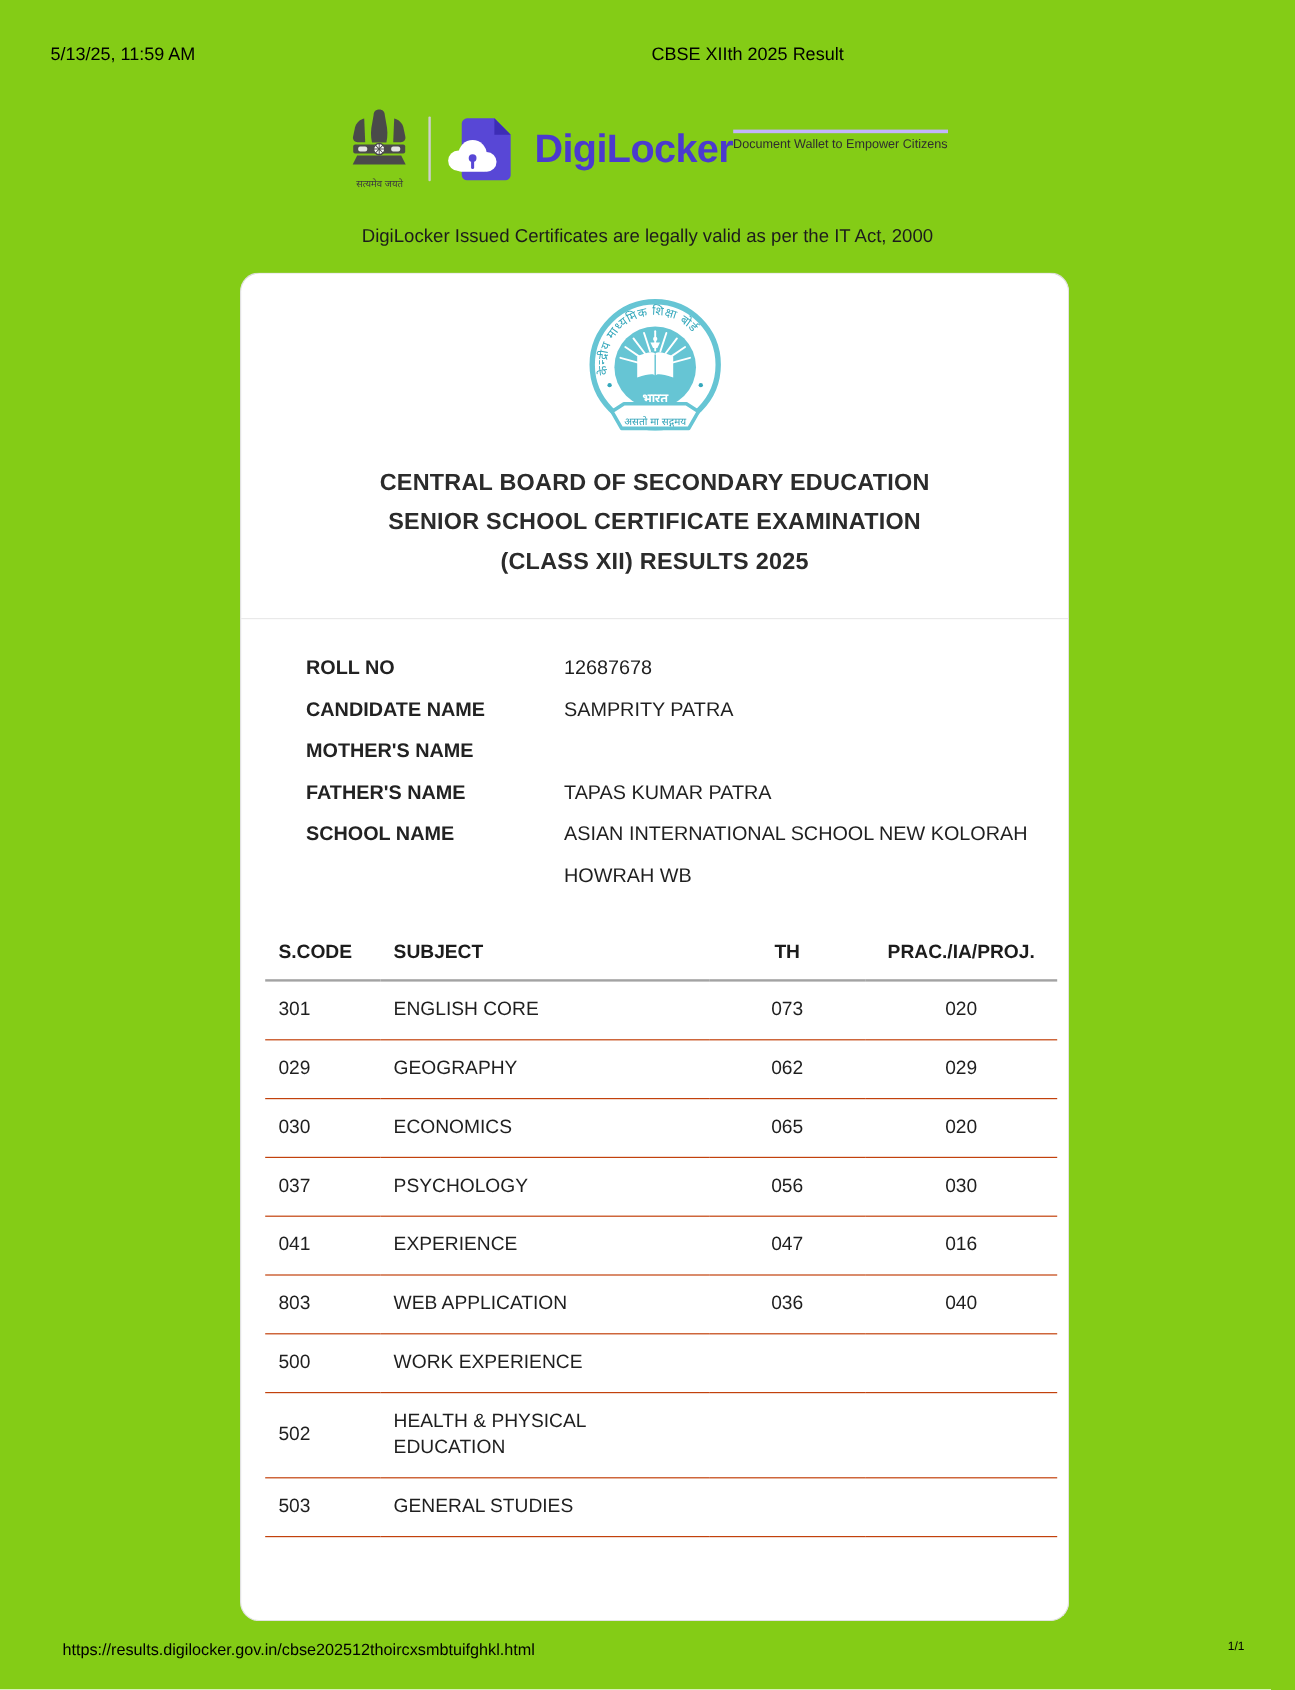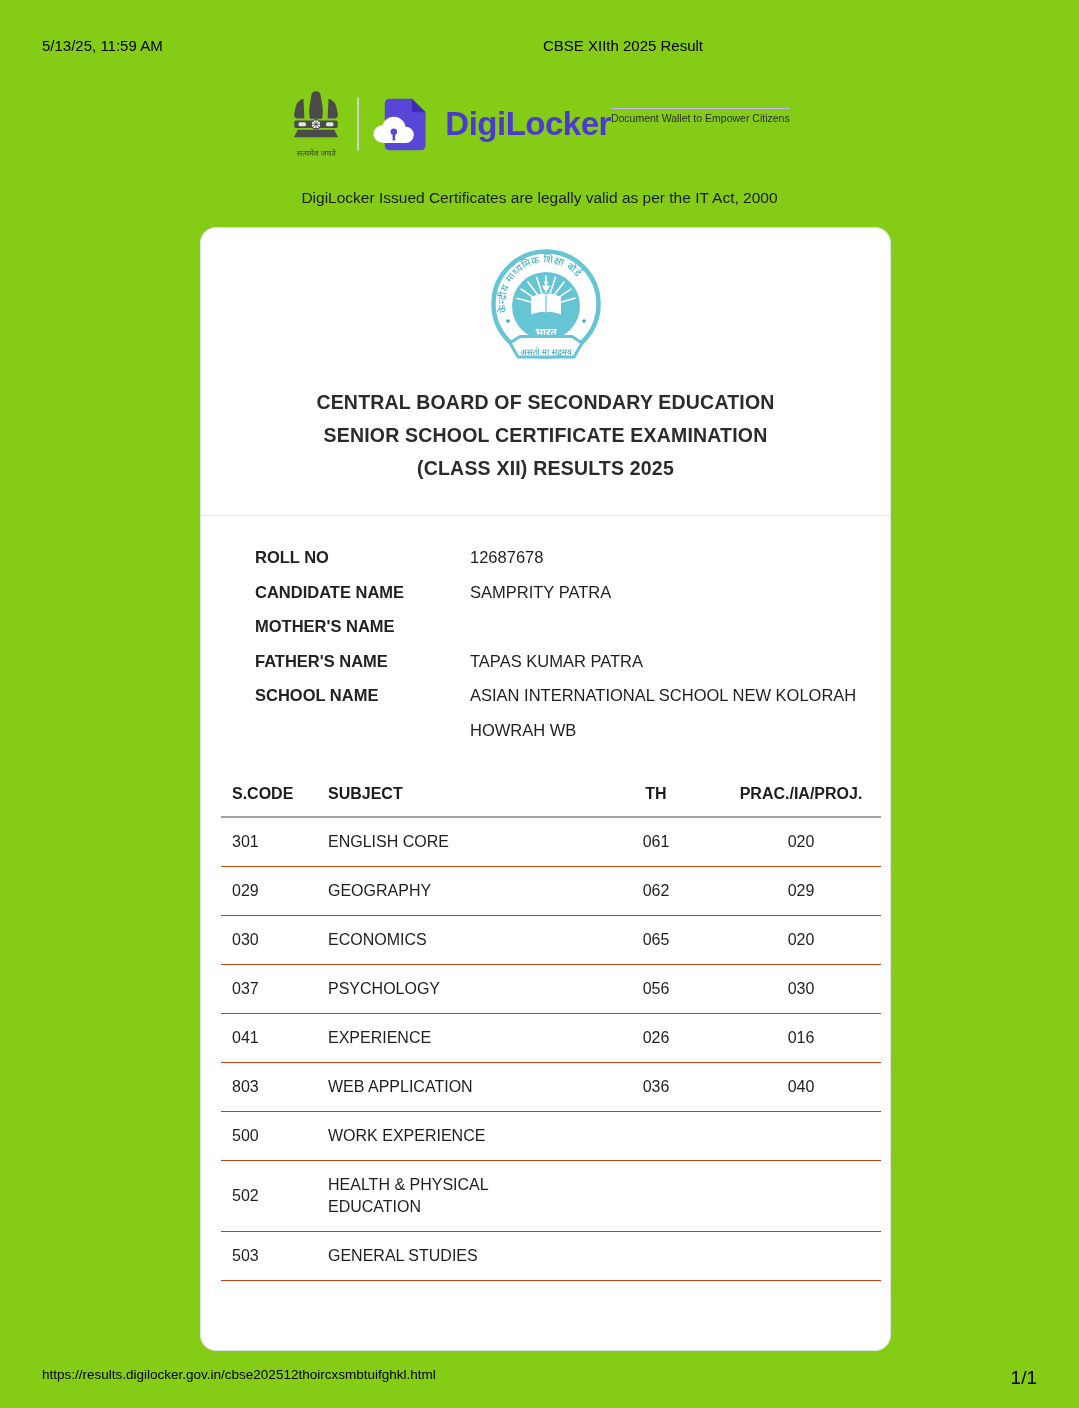--- a/index.html
+++ b/index.html
@@ -2,32 +2,32 @@
 <html><head>
 <meta charset="utf-8">
 <style>
   html,body{margin:0;padding:0;background:#fff;}
   .page{position:relative;width:1079px;height:1408px;background:#84cc16;
         font-family:"Liberation Sans",sans-serif;color:#1a1a1a;overflow:hidden;}
 
   
   .ph-time{position:absolute;top:37px;left:42px;font-size:15px;color:#000;}
   .ph-title{position:absolute;top:37px;left:623px;transform:translateX(-50%);font-size:15px;color:#000;white-space:nowrap;}
-  .pf-url{position:absolute;top:1367px;left:42px;font-size:13.5px;color:#000;}
-  .pf-page{position:absolute;top:1367px;right:42px;font-size:19px;color:#000;}
+  .pf-url{position:absolute;top:1367px;left:52px;font-size:13.5px;color:#000;}
+  .pf-page{position:absolute;top:1367px;right:42px;font-size:10px;color:#000;}
 
   
   .logo-row{position:absolute;top:90px;left:0;right:0;display:flex;justify-content:center;align-items:center;gap:14px;}
   .emblem-col{display:flex;flex-direction:column;align-items:center;width:54px;}
   .emblem-caption{font-size:8px;color:#3b3b3b;margin-top:1px;white-space:nowrap;}
   .logo-divider{width:2px;height:54px;background:#cfcfcf;border-radius:2px;}
   .dl-icon{overflow:visible;}
   .brand-col{display:flex;flex-direction:row;}
   .brand-name{font-size:33px;font-weight:bold;letter-spacing:-0.5px;color:#4b3acf;line-height:36px;}
-  .brand-tagline{font-size:10.5px;color:#2e2e2e;border-top:1px solid #c4b5fd;padding-top:3px;margin-top:2px;}
+  .brand-tagline{font-size:10.5px;color:#2e2e2e;border-top:3px solid #c4b5fd;padding-top:3px;margin-top:2px;}
 
   .validity{position:absolute;top:189px;left:0;right:0;text-align:center;font-size:15.5px;color:#1c1c1c;}
 
   
   .card{position:absolute;top:227px;left:200px;width:691px;height:1124px;box-sizing:border-box;
         border:1px solid #e2e2e2;border-top-color:#dcdcdc;border-radius:16px;background:#fff;}
   .cbse-logo{display:block;margin:20px auto 0;}
   .headings{margin-top:16px;text-align:center;font-weight:bold;font-size:19.5px;line-height:33px;color:#2b2b2b;letter-spacing:0.2px;}
   .section-divider{border:none;border-top:1px solid #e9e9e9;margin:30px 0 0 0;}
 
@@ -179,21 +179,21 @@
           <th>S.CODE</th>
           <th>SUBJECT</th>
           <th class="num">TH</th>
           <th class="num">PRAC./IA/PROJ.</th>
         </tr>
       </thead>
       <tbody>
         <tr>
           <td class="code">301</td>
           <td class="subj"><span class="subject-text">ENGLISH CORE</span></td>
-          <td class="num">061</td>
+          <td class="num">073</td>
           <td class="num">020</td>
         </tr>
         <tr>
           <td class="code">029</td>
           <td class="subj"><span class="subject-text">GEOGRAPHY</span></td>
           <td class="num">062</td>
           <td class="num">029</td>
         </tr>
         <tr>
           <td class="code">030</td>
@@ -203,21 +203,21 @@
         </tr>
         <tr>
           <td class="code">037</td>
           <td class="subj"><span class="subject-text">PSYCHOLOGY</span></td>
           <td class="num">056</td>
           <td class="num">030</td>
         </tr>
         <tr>
           <td class="code">041</td>
           <td class="subj"><span class="subject-text">EXPERIENCE</span></td>
-          <td class="num">026</td>
+          <td class="num">047</td>
           <td class="num">016</td>
         </tr>
         <tr>
           <td class="code">803</td>
           <td class="subj"><span class="subject-text">WEB APPLICATION</span></td>
           <td class="num">036</td>
           <td class="num">040</td>
         </tr>
         <tr>
           <td class="code">500</td>

